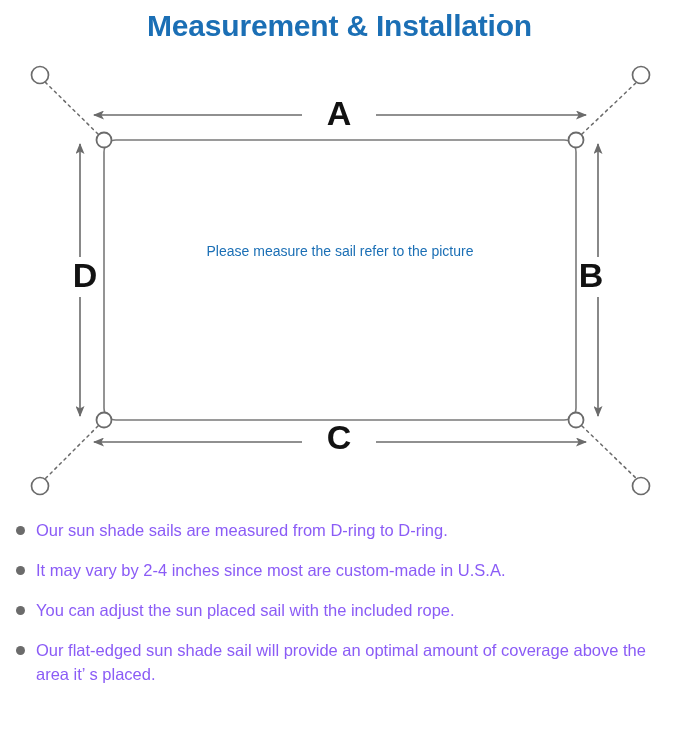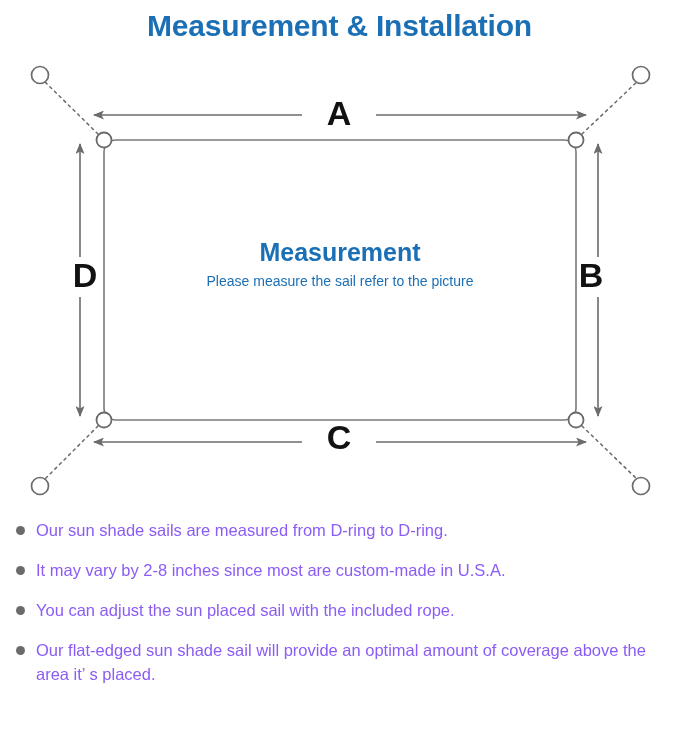--- a/index.html
+++ b/index.html
@@ -157,33 +157,32 @@
       <line x1="598" y1="205" x2="598" y2="92" stroke="#6b6b6b" stroke-width="1.6" marker-end="url(#arrHead)"></line>
       <line x1="598" y1="245" x2="598" y2="364" stroke="#6b6b6b" stroke-width="1.6" marker-end="url(#arrHead)"></line>
     </svg>
 
     <div class="dim-letter dim-a">A</div>
     <div class="dim-letter dim-b">B</div>
     <div class="dim-letter dim-c">C</div>
     <div class="dim-letter dim-d">D</div>
 
     <div class="center-label">
-      <div class="center-title">Measurement</div>
       <div class="center-sub">Please measure the sail refer to the picture</div>
     </div>
   </div>
 
   <div class="notes">
     <div class="note-item">
       <span class="note-bullet"></span>
       <span class="note-text">Our sun shade sails are measured from D-ring to D-ring.</span>
     </div>
     <div class="note-item">
       <span class="note-bullet"></span>
-      <span class="note-text">It may vary by 2-8 inches since most are custom-made in U.S.A.</span>
+      <span class="note-text">It may vary by 2-4 inches since most are custom-made in U.S.A.</span>
     </div>
     <div class="note-item">
       <span class="note-bullet"></span>
       <span class="note-text">You can adjust the sun placed sail with the included rope.</span>
     </div>
     <div class="note-item">
       <span class="note-bullet"></span>
       <span class="note-text">Our flat-edged sun shade sail will provide an optimal amount of coverage above the area it’ s placed.</span>
     </div>
   </div>

